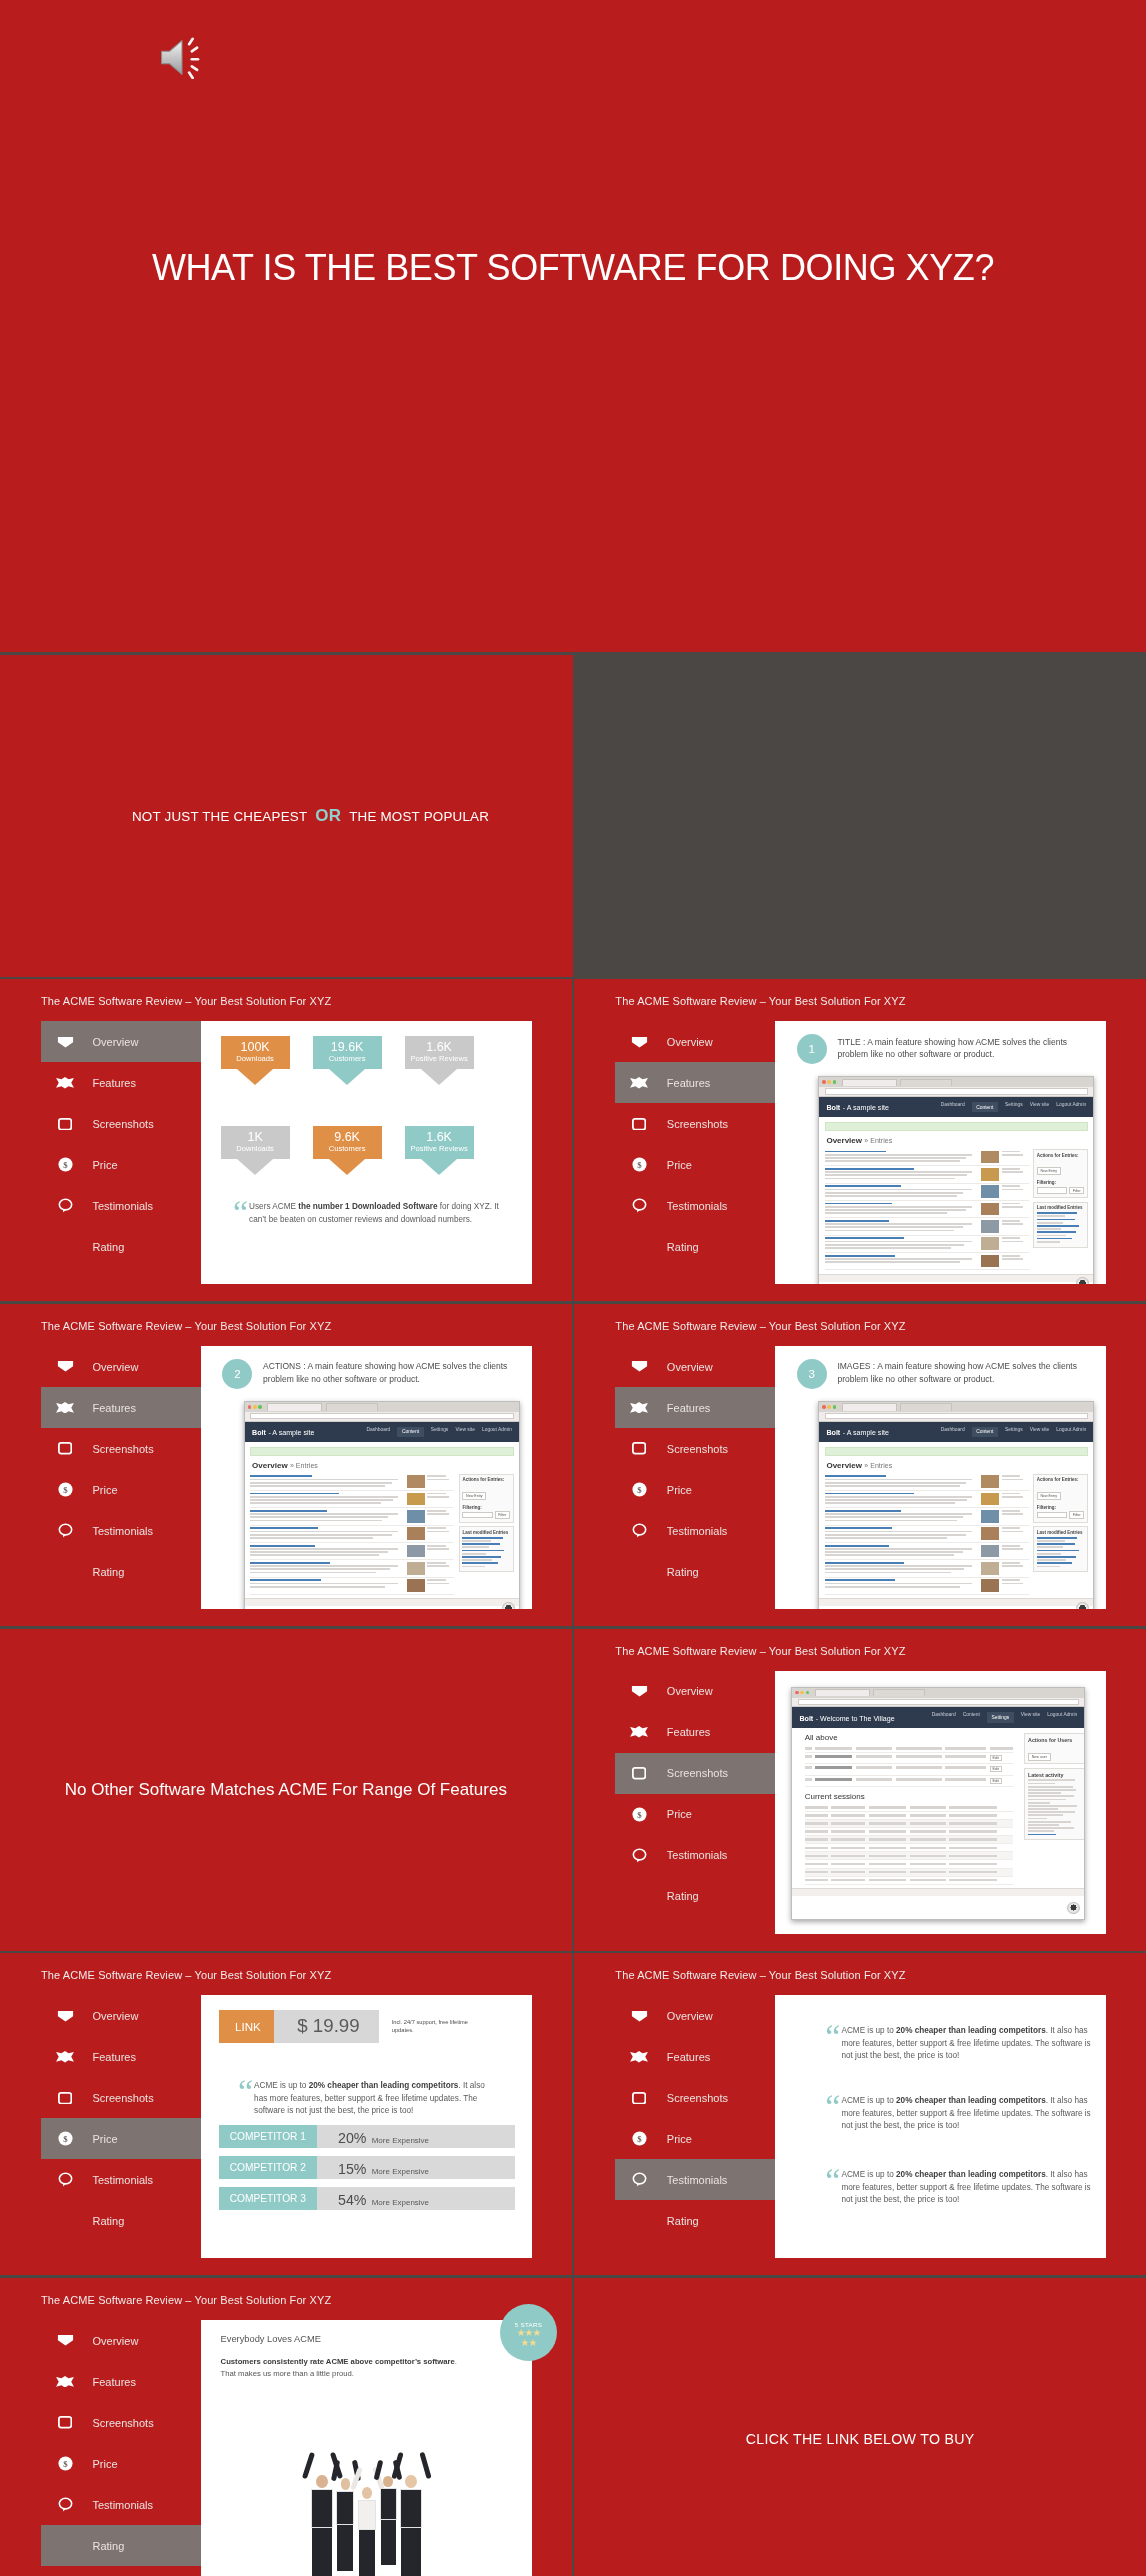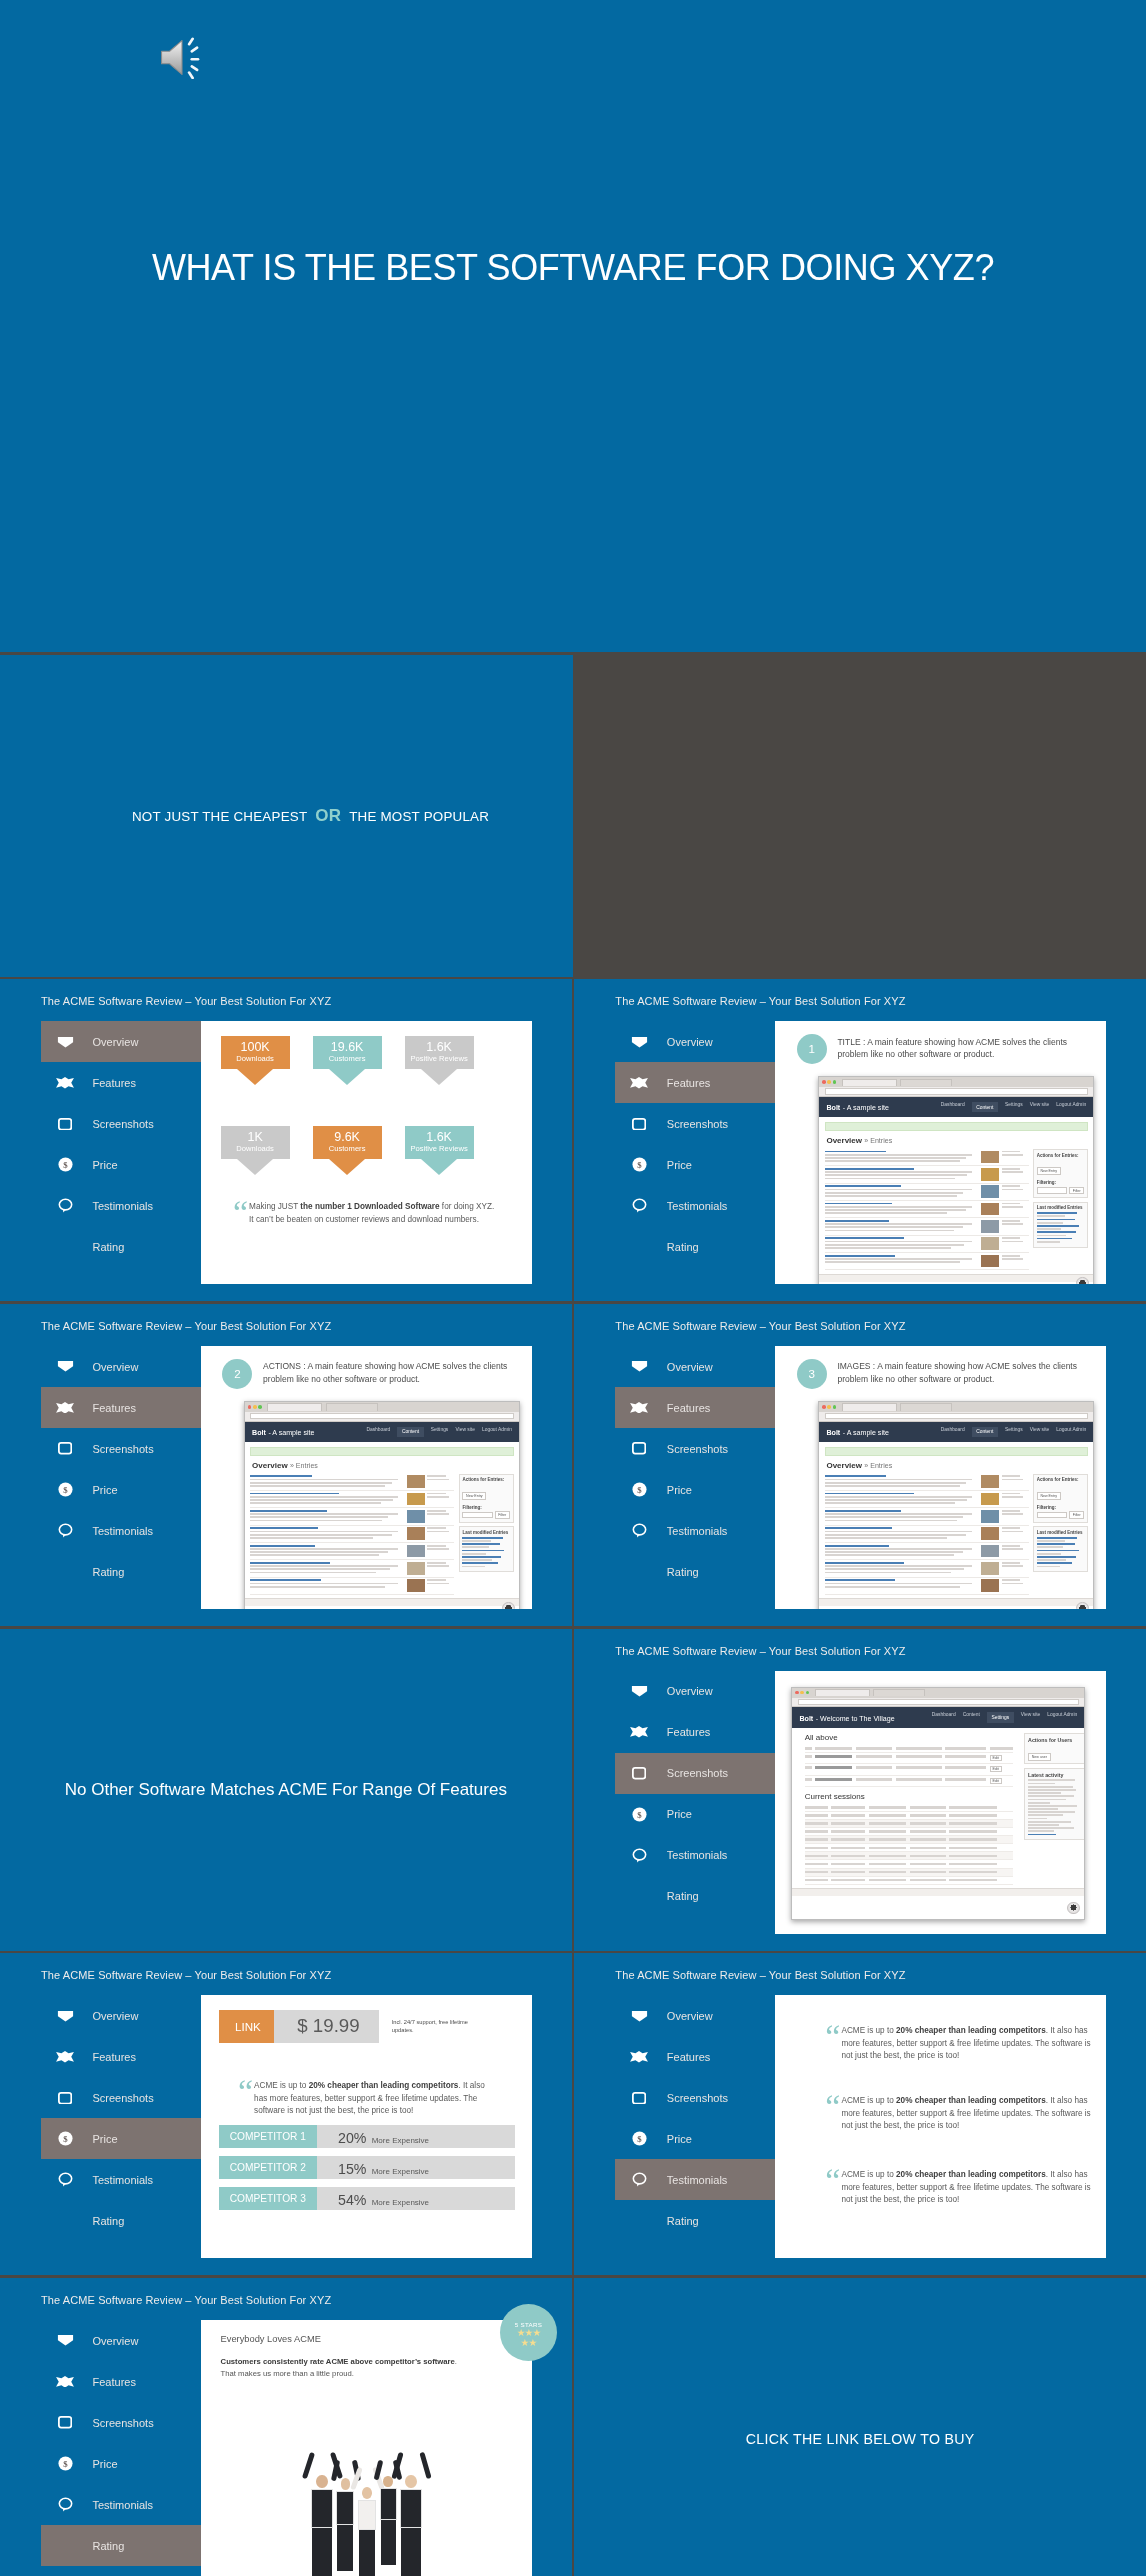--- a/index.html
+++ b/index.html
@@ -6,21 +6,21 @@
   html, body {
     width: 1146px;
     background: #4a4744;
     font-family: "Liberation Sans", sans-serif;
   }
   .deck { width: 1146px; position: relative; }
 
   
   .slide {
     position: relative;
-    background: #0369a1;
+    background: #b91c1c;
     overflow: hidden;
   }
   .row { display: flex; width: 1146px; }
   .row > .slide { width: 573px; }
   .slide.full { width: 1146px; }
 
   .gap-h { height: 2.7px; background: #4a4744; width: 1146px; }
   .gap-v { width: 2.7px; background: #4a4744; flex: 0 0 2.7px; }
 
   
@@ -340,21 +340,21 @@
               <div class="badge-box c-teal">
                   <span class="v">1.6K</span>
                   <span class="l">Positive Reviews</span>
                 </div>
               <div class="badge-tail t-teal"></div>
             </div>
           </div>
         </div>
         <div class="quote">
           <span class="qmark">“</span>
-          <span class="qtext"><span>Making JUST </span><b>the number 1 Downloaded Software</b><span> for doing XYZ. It can’t be beaten on customer reviews and download numbers.</span></span>
+          <span class="qtext"><span>Users ACME </span><b>the number 1 Downloaded Software</b><span> for doing XYZ. It can’t be beaten on customer reviews and download numbers.</span></span>
         </div>
       </div>
     </div>
 
     <div class="gap-v"></div>
 
     <div class="slide cslide">
       <div class="cs-title">The ACME Software Review – Your Best Solution For XYZ</div>
       <div class="nav">
         <div class="nav-item">

